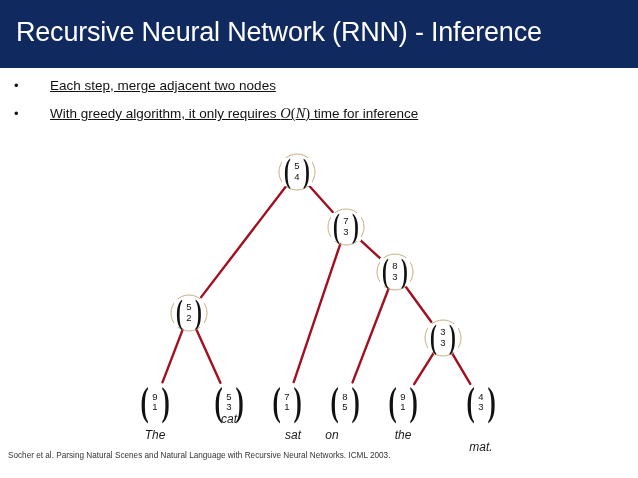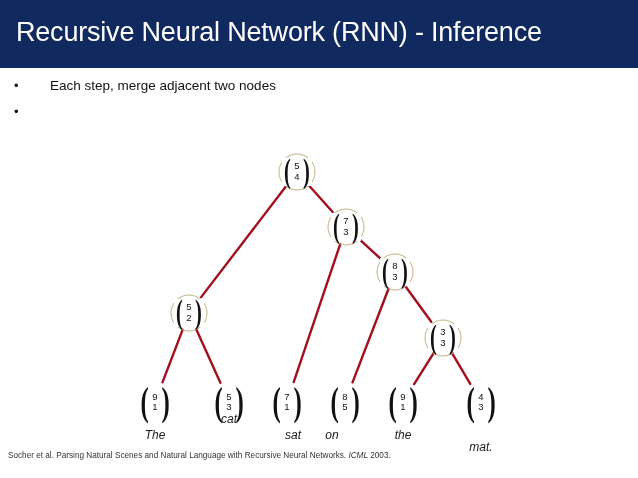--- a/index.html
+++ b/index.html
@@ -46,21 +46,21 @@
   #bullet-1 { top: 105px; }
   .bullet-dot {
     display: inline-block;
     width: 36px;
     flex: 0 0 36px;
     text-align: left;
     font-size: 13px;
     line-height: 1;
     color: #121212;
   }
-  .bullet-text { white-space: nowrap; }
+  .bullet-text { white-space: nowrap; text-decoration: underline; }
   .mathit {
     font-family: "Liberation Serif", serif;
     font-style: italic;
     font-size: 14.5px;
   }
   .mathparen {
     font-family: "Liberation Serif", serif;
     font-style: normal;
     font-size: 14.5px;
   }
@@ -149,36 +149,37 @@
   
   #footer {
     position: absolute;
     left: 8px; top: 450px;
     width: 620px;
     font-size: 8.2px;
     line-height: 1.45;
     color: #333333;
     font-family: "Liberation Sans", sans-serif;
   }
-  #footer .it { font-style: italic; }
+  #footer .it { }
 </style>
 </head>
 <body>
 
 <div id="slide">
 
   <div id="header-bar"></div>
   <div id="slide-title">Recursive Neural Network (RNN) - Inference</div>
 
   <div class="bullet-row" id="bullet-0">
     <span class="bullet-dot">•</span>
     <span class="bullet-text">Each step, merge adjacent two nodes</span>
   </div>
   <div class="bullet-row" id="bullet-1">
     <span class="bullet-dot">•</span>
+    <span class="bullet-text"><span>With greedy algorithm, it only requires </span><span class="mathit">O</span><span class="mathparen">(</span><span class="mathit">N</span><span class="mathparen">)</span><span> time for inference</span></span>
   </div>
 
   <svg id="tree-canvas" viewBox="0 0 638 478">
       <line x1="286.0546161998072" y1="186.2898066280295" x2="201.1615375557698" y2="297.1224370799672" stroke="#A30F1E" stroke-width="2.4" stroke-linecap="round"></line>
       <line x1="308.973708758673" y1="185.43987717810236" x2="332.69587915703" y2="212.0668031354418" stroke="#A30F1E" stroke-width="2.4" stroke-linecap="round"></line>
       <line x1="340.24945345632875" y1="244.05670584987237" x2="293.7089709676165" y2="382.10050984181555" stroke="#A30F1E" stroke-width="2.4" stroke-linecap="round"></line>
       <line x1="359.2575379917029" y1="239.17528999238021" x2="380.26940223144123" y2="258.47190000846643" stroke="#A30F1E" stroke-width="2.4" stroke-linecap="round"></line>
       <line x1="388.53837657244037" y1="288.80022091165506" x2="352.5385606654863" y2="382.3997422697357" stroke="#A30F1E" stroke-width="2.4" stroke-linecap="round"></line>
       <line x1="405.5870905581508" y1="286.5572495174574" x2="431.2365660464991" y2="321.8252783139362" stroke="#A30F1E" stroke-width="2.4" stroke-linecap="round"></line>
       <line x1="433.46001907994275" y1="353.26396947209156" x2="414.1299777400668" y2="384.19203561589313" stroke="#A30F1E" stroke-width="2.4" stroke-linecap="round"></line>

